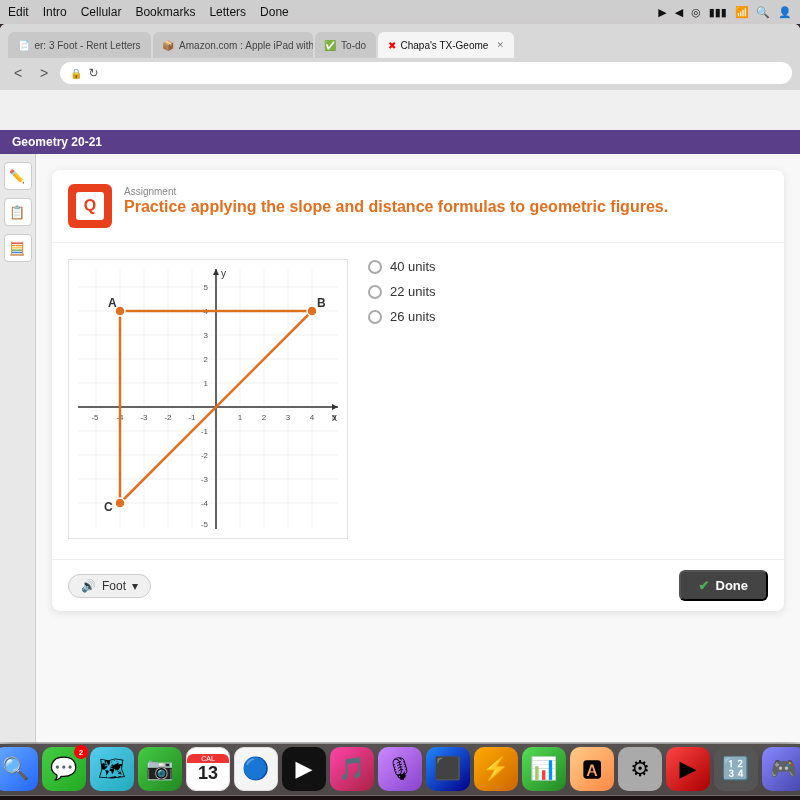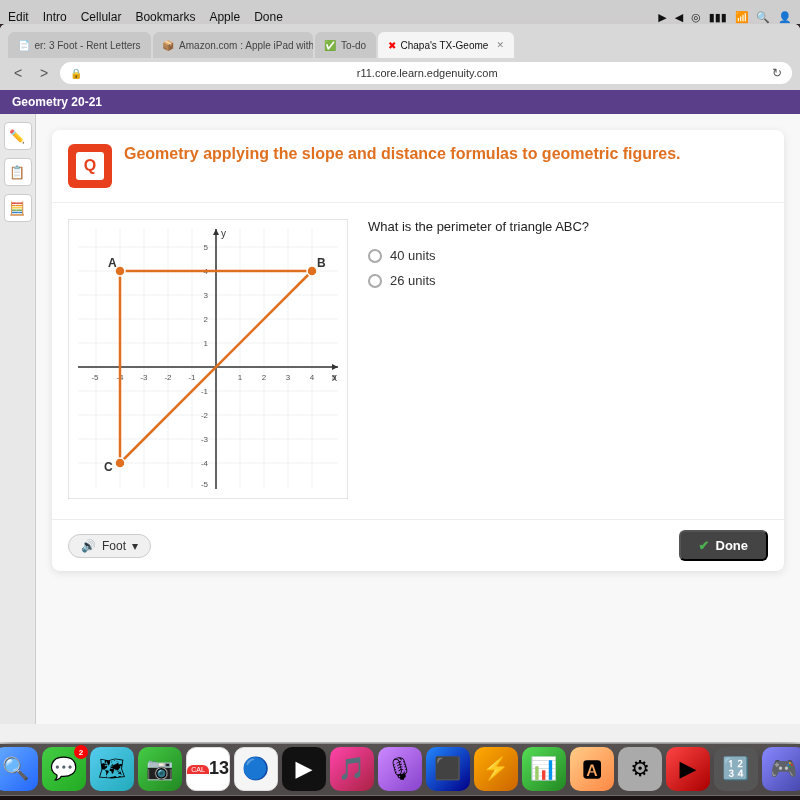--- a/index.html
+++ b/index.html
@@ -18,21 +18,21 @@
       background: linear-gradient(180deg, #3a2a2a 0%, #2a1a1a 40%, #1a1212 100%);
       position: relative;
     }
 
     
     .menu-bar {
       width: 100%;
       height: 24px;
       background: rgba(220,220,220,0.92);
       display: flex;
-      align-items: flex-end;
+      align-items: center;
       padding: 0 8px;
       gap: 14px;
       font-size: 12px;
       color: #111;
       position: relative;
       z-index: 100;
     }
     .menu-bar-item {
       cursor: pointer;
       white-space: nowrap;
@@ -133,20 +133,21 @@
     }
     .lock-icon { color: #555; font-size: 10px; }
     .address-text { flex: 1; text-align: center; color: #333; }
     .refresh-icon { color: #555; font-size: 12px; cursor: pointer; }
 
     
     .browser-content {
       background: #7f1d1d;
       height: calc(720px - 86px);
       overflow: hidden;
+      margin-top: 40px;
     }
 
     
     .page-header {
       background: #5a3e8a;
       padding: 5px 12px;
       font-size: 12px;
       color: white;
       font-weight: 600;
     }
@@ -370,21 +371,21 @@
 </head>
 <body>
 
 <div class="desktop-bg">
 
   <div class="menu-bar">
     <span class="menu-bar-item">Edit</span>
     <span class="menu-bar-item">Intro</span>
     <span class="menu-bar-item">Cellular</span>
     <span class="menu-bar-item">Bookmarks</span>
-    <span class="menu-bar-item">Apple</span>
+    <span class="menu-bar-item">Letters</span>
     <span class="menu-bar-item">Done</span>
     <div class="menu-bar-right">
       <span>▶</span>
       <span>◀</span>
       <span>◎</span>
       <span>▮▮▮</span>
       <span>📶</span>
       <span>🔍</span>
       <span>👤</span>
     </div>
@@ -412,21 +413,20 @@
           <span class="tab-close">✕</span>
         </div>
       </div>
     </div>
 
     <div class="address-bar-row">
       <div class="nav-btn">&lt;</div>
       <div class="nav-btn">&gt;</div>
       <div class="address-bar">
         <span class="lock-icon">🔒</span>
-        <span class="address-text">r11.core.learn.edgenuity.com</span>
         <span class="refresh-icon">↻</span>
       </div>
     </div>
 
     <div class="browser-content">
 
       <div class="page-header">
         <span>Geometry 20-21</span>
       </div>
 
@@ -441,21 +441,22 @@
         <div class="content-panel">
           <div class="assignment-card">
 
             <div class="assignment-header">
               <div class="assignment-icon">
                 <div class="assignment-icon-inner">
                   <span class="assignment-icon-q">Q</span>
                 </div>
               </div>
               <div>
-                <div class="assignment-title">Geometry applying the slope and distance formulas to geometric figures.</div>
+                <div class="assignment-label">Assignment</div>
+                <div class="assignment-title">Practice applying the slope and distance formulas to geometric figures.</div>
               </div>
             </div>
 
             <div class="question-area">
 
               <div class="graph-container">
                 <svg class="graph-svg" viewBox="0 0 280 280">
 
                   <rect x="0" y="0" width="280" height="280" fill="white" stroke="#ccc" stroke-width="1"></rect>
 
@@ -526,25 +527,28 @@
                   <circle cx="244" cy="52" r="5" fill="#e07020" stroke="white" stroke-width="1.5"></circle>
                   <circle cx="52" cy="244" r="5" fill="#e07020" stroke="white" stroke-width="1.5"></circle>
 
                   <text x="40" y="48" font-size="12" fill="#333" font-family="Arial" font-weight="bold">A</text>
                   <text x="249" y="48" font-size="12" fill="#333" font-family="Arial" font-weight="bold">B</text>
                   <text x="36" y="252" font-size="12" fill="#333" font-family="Arial" font-weight="bold">C</text>
                 </svg>
               </div>
 
               <div class="question-section">
-                <div class="question-text">What is the perimeter of triangle ABC?</div>
 
                 <div class="radio-option">
                   <div class="radio-circle"></div>
                   <span class="radio-label">40 units</span>
+                </div>
+                <div class="radio-option">
+                  <div class="radio-circle"></div>
+                  <span class="radio-label">22 units</span>
                 </div>
                 <div class="radio-option">
                   <div class="radio-circle"></div>
                   <span class="radio-label">26 units</span>
                 </div>
               </div>
             </div>
 
             <div class="card-footer">
               <button class="intro-btn">
@@ -564,21 +568,21 @@
   </div>
 
   <div class="dock">
     <div class="dock-icon" style="background:linear-gradient(135deg,#6af,#26f)">🔍</div>
     <div class="dock-icon" style="background:linear-gradient(135deg,#4c4,#2a2)">
       💬
       <span class="dock-badge">2</span>
     </div>
     <div class="dock-icon" style="background:linear-gradient(135deg,#5ce,#2ab)">🗺</div>
     <div class="dock-icon" style="background:linear-gradient(135deg,#4c4,#282)">📷</div>
-    <div class="dock-icon" style="background:white;border:1px solid #ddd;color:#e33;font-size:14px;gap:0;">
+    <div class="dock-icon" style="background:white;border:1px solid #ddd;color:#e33;font-size:14px;flex-direction:column;gap:0;">
       <div style="background:#e33;width:100%;text-align:center;font-size:7px;color:white;border-radius:6px 6px 0 0;padding:1px;">CAL</div>
       <div style="font-size:18px;color:#222;font-weight:bold;line-height:1.2;">13</div>
     </div>
     <div class="dock-icon" style="background:#f5f5f5;border:1px solid #ddd;">🔵</div>
     <div class="dock-icon" style="background:#111;color:white;">▶</div>
     <div class="dock-icon" style="background:linear-gradient(135deg,#f4a,#a24)">🎵</div>
     <div class="dock-icon" style="background:linear-gradient(135deg,#c8f,#84c)">🎙</div>
     <div class="dock-icon" style="background:linear-gradient(135deg,#28f,#008)">⬛</div>
     <div class="dock-icon" style="background:linear-gradient(135deg,#fa0,#c60)">⚡</div>
     <div class="dock-icon" style="background:linear-gradient(135deg,#5d5,#282)">📊</div>

